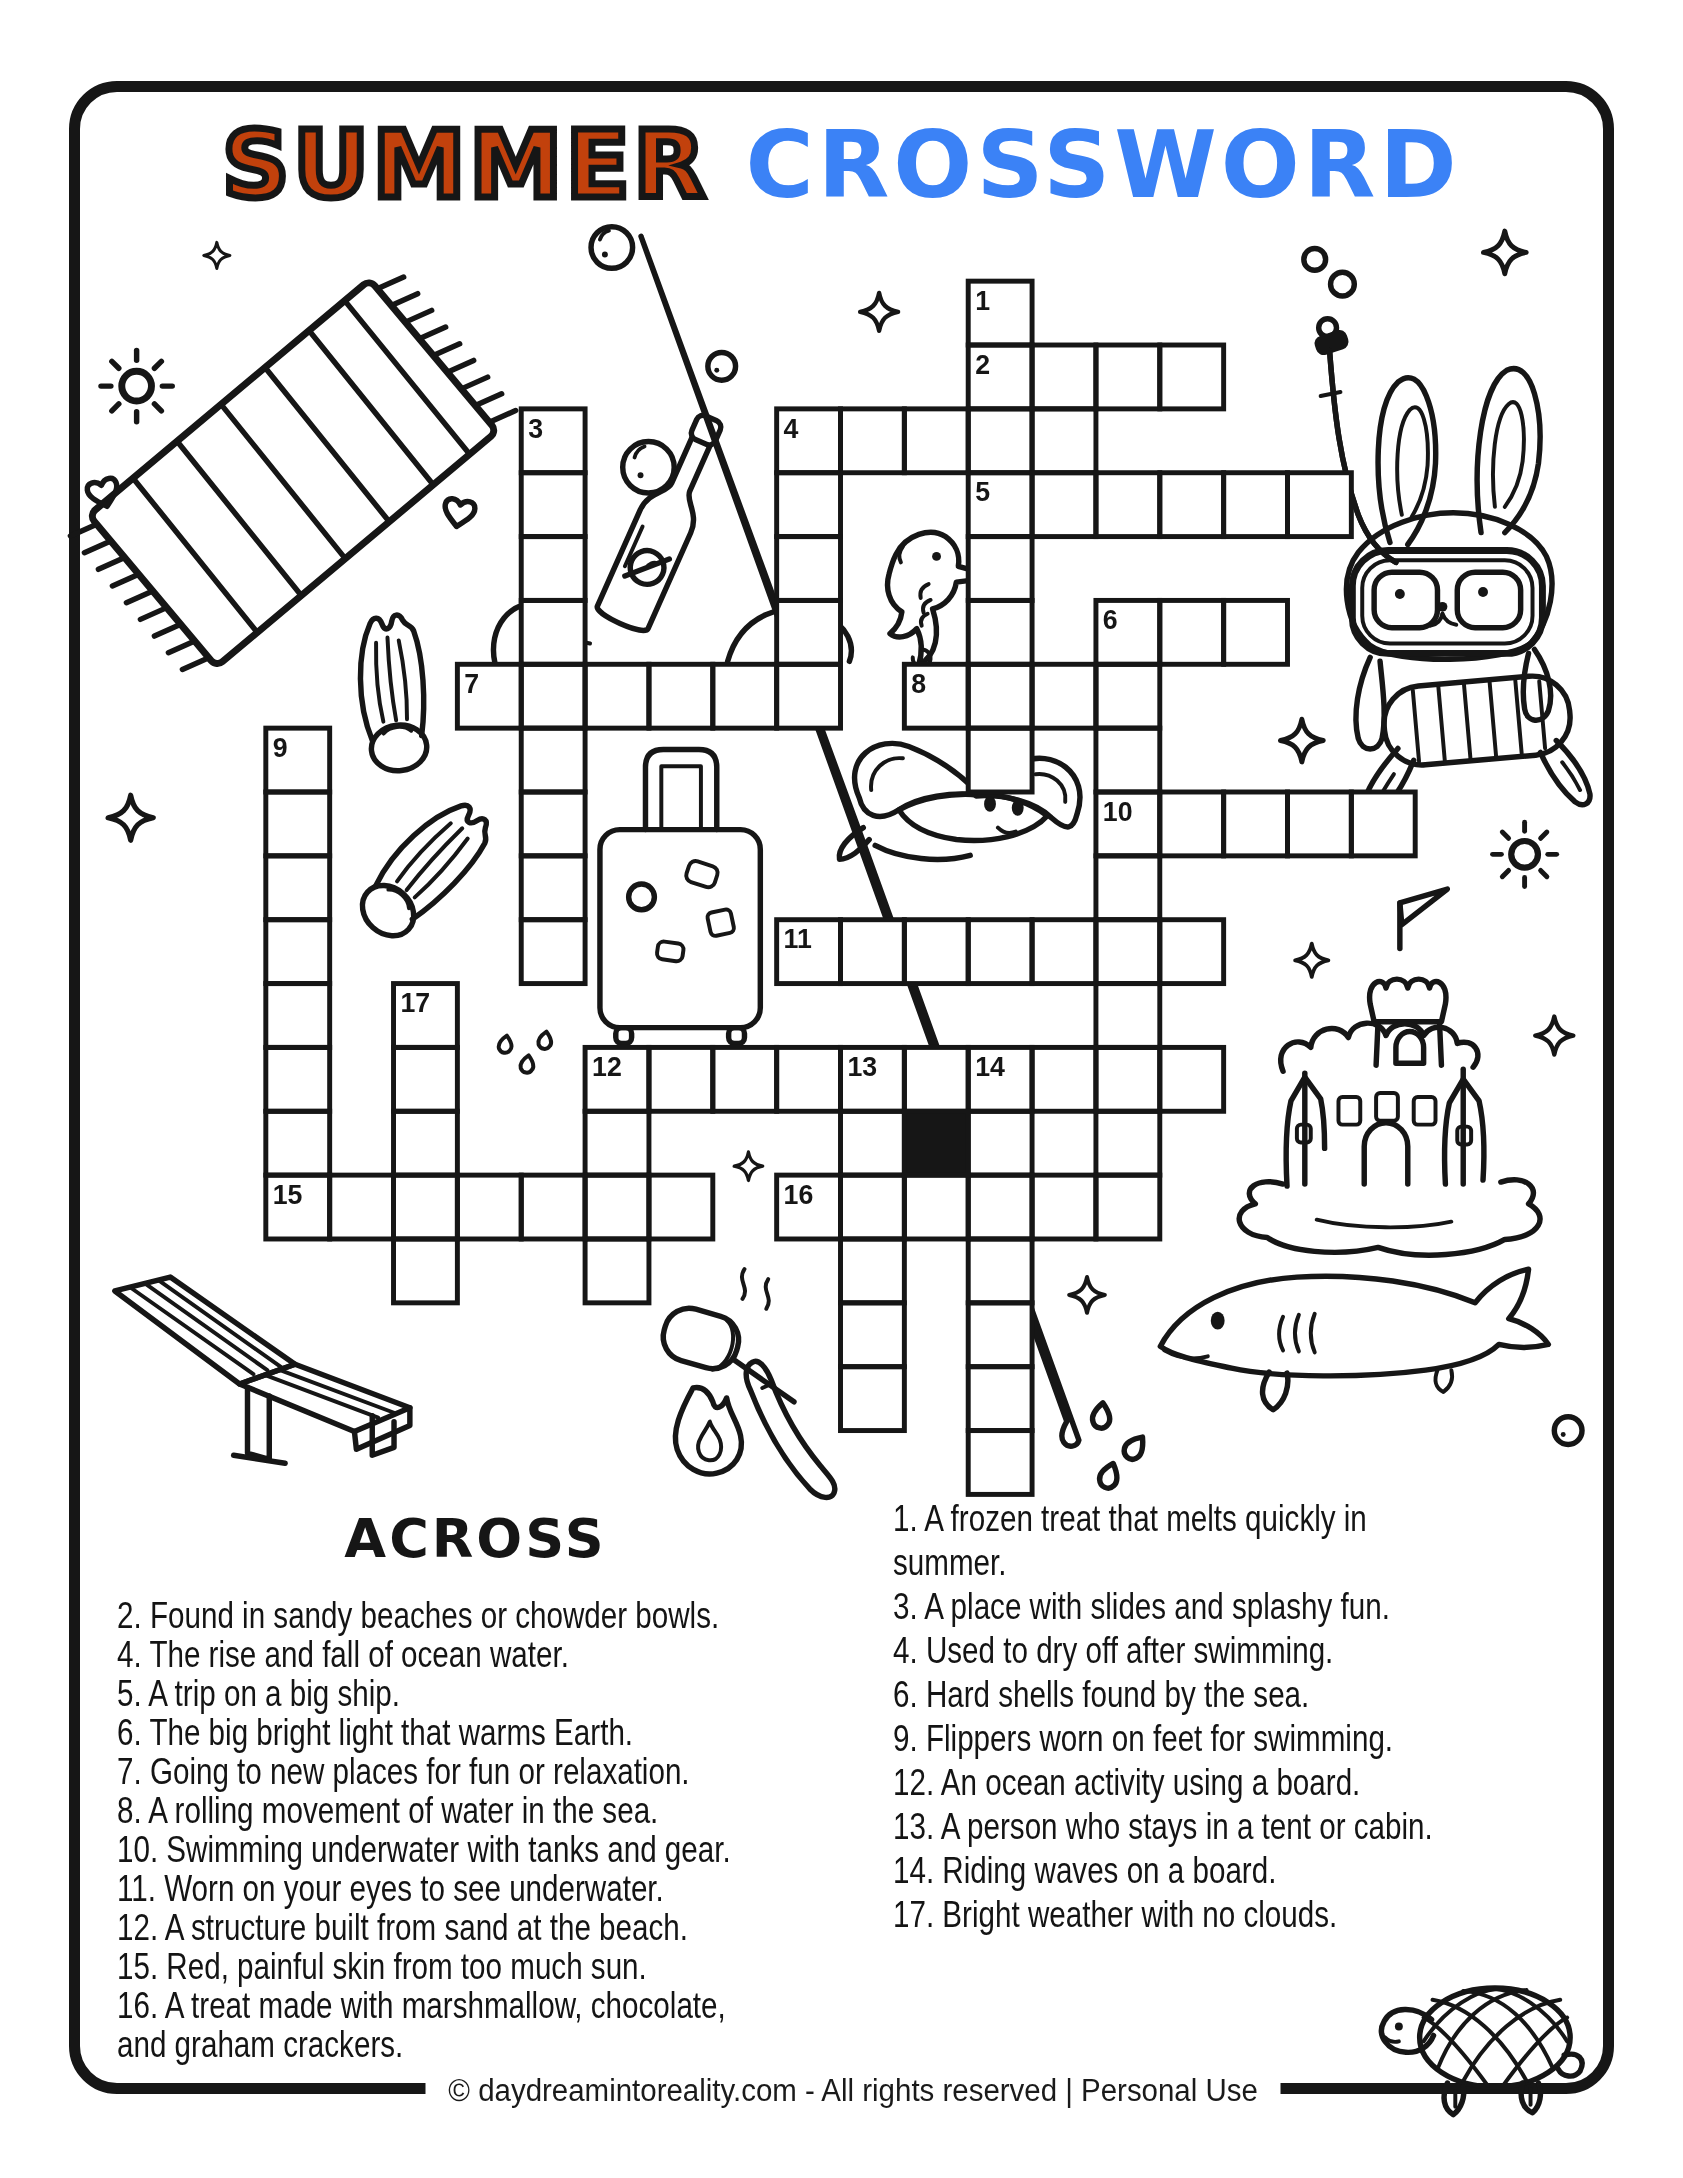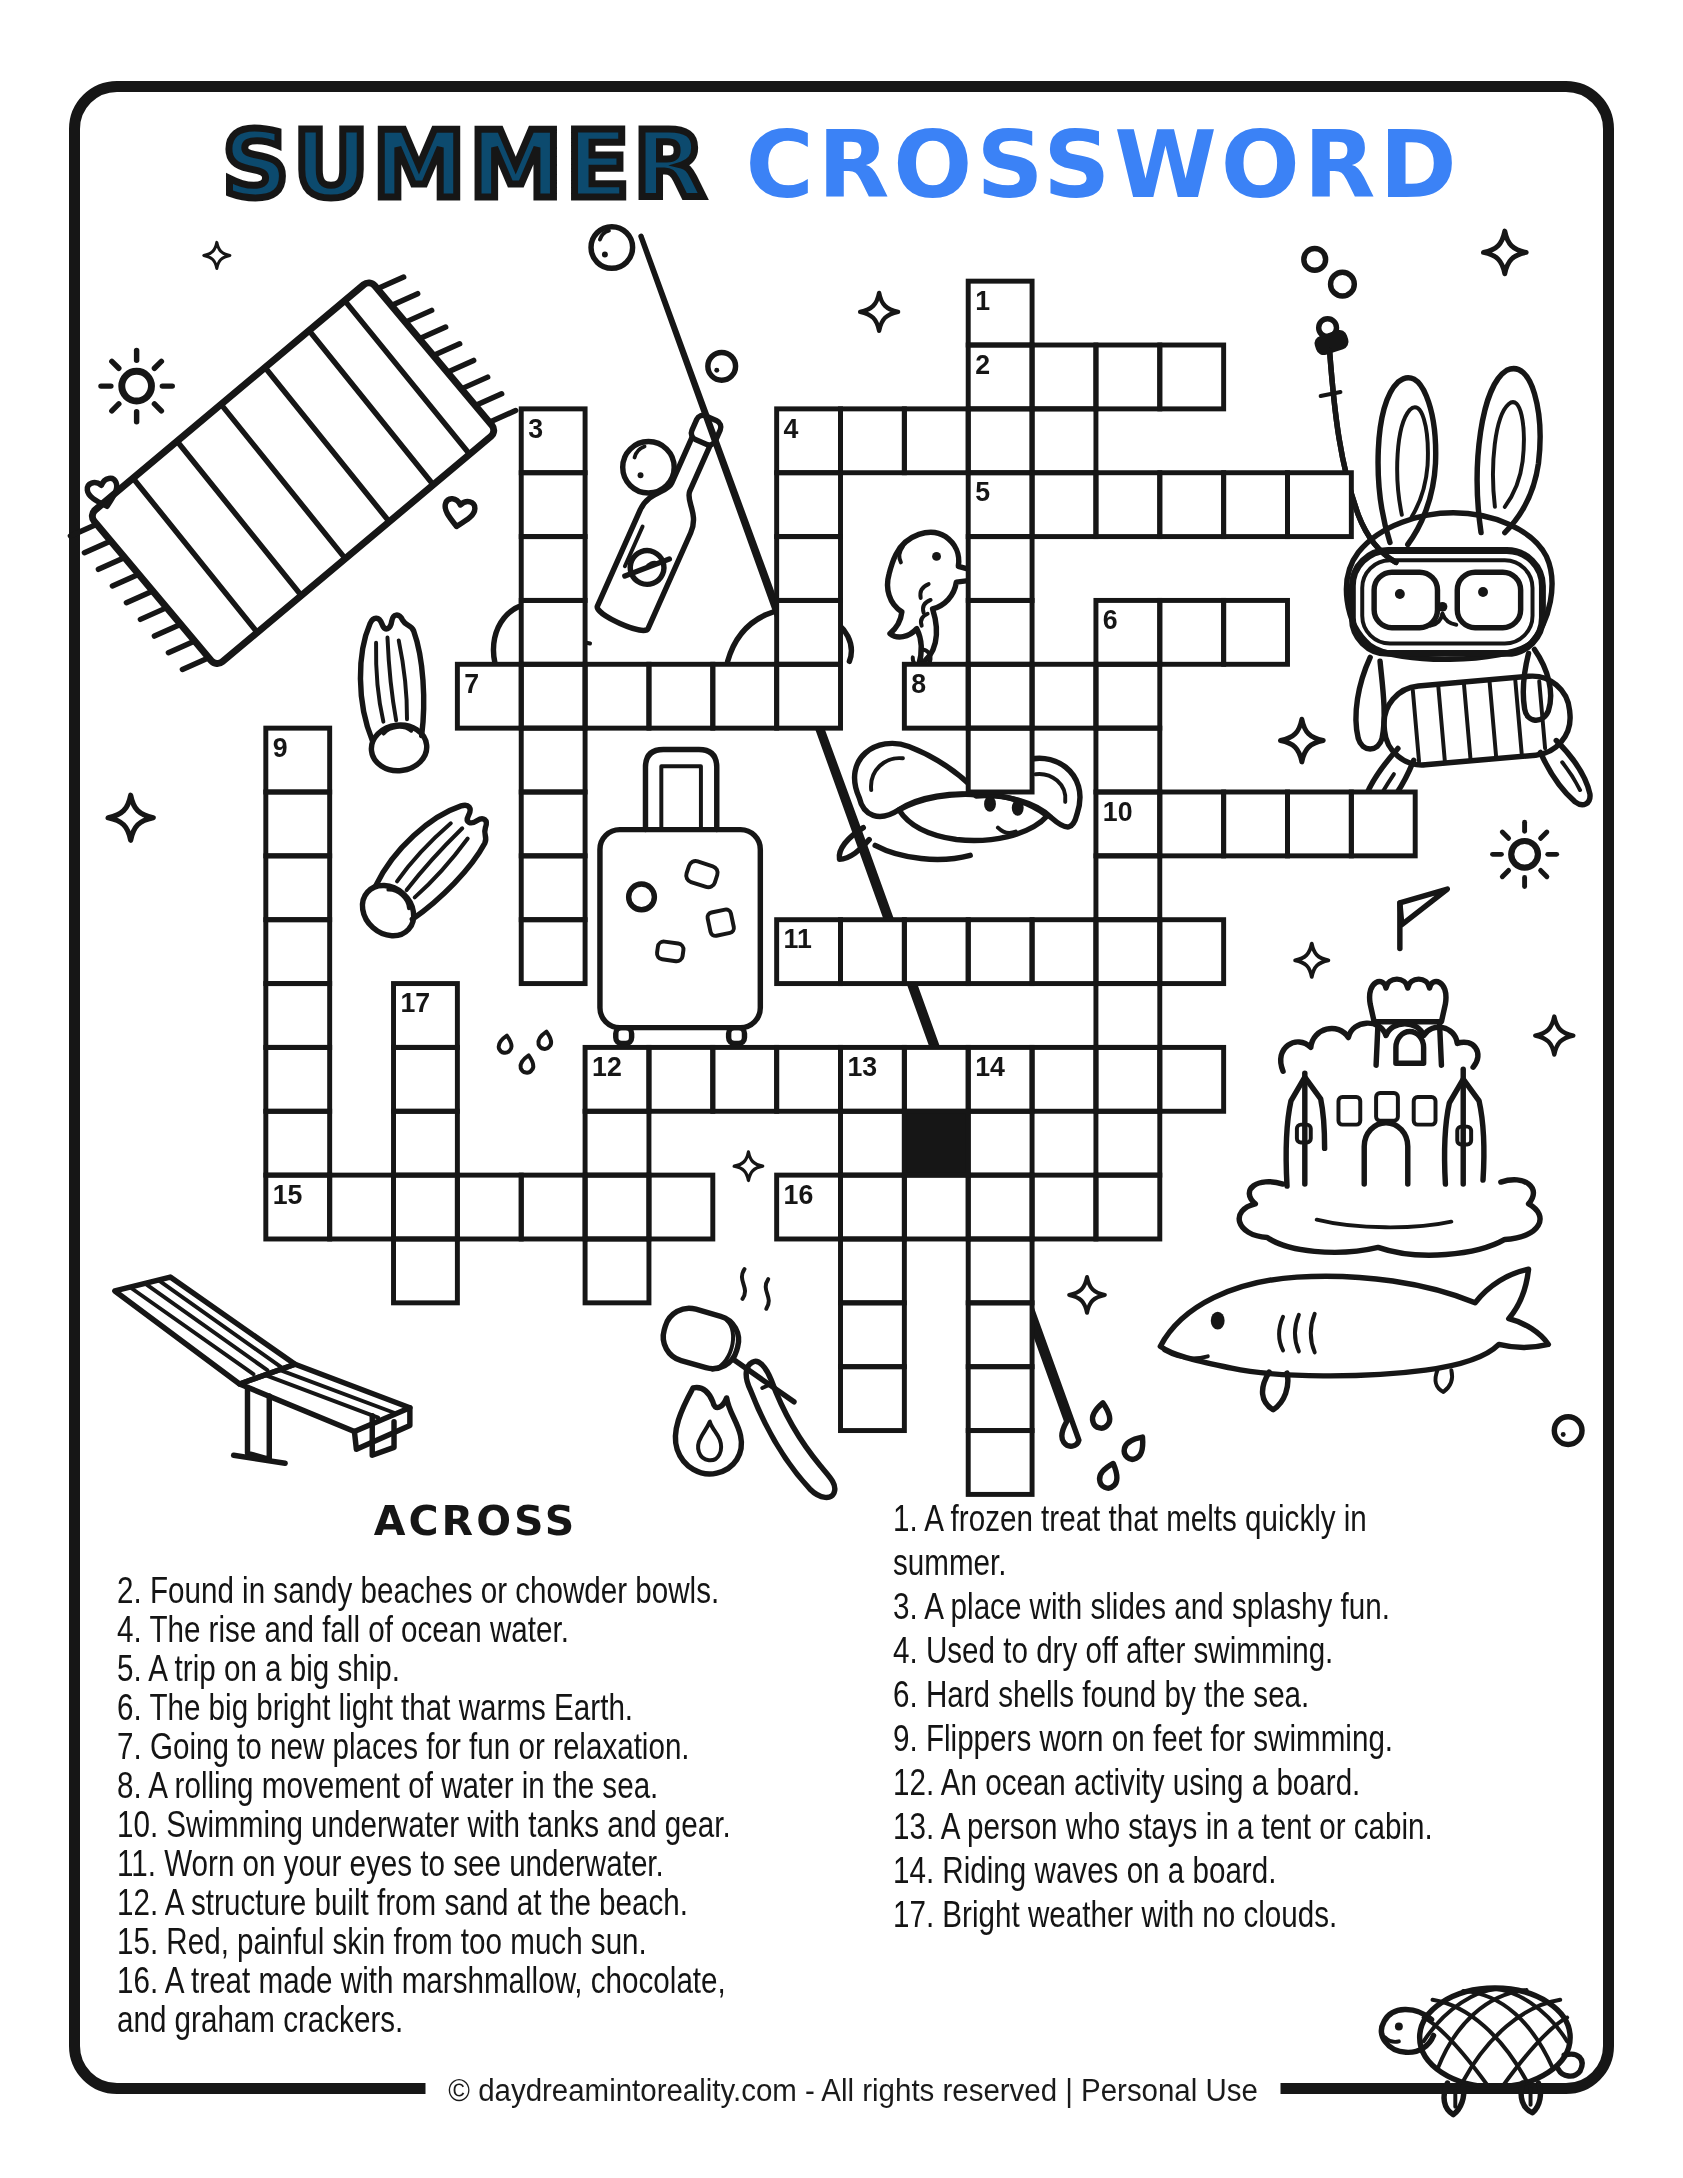--- a/index.html
+++ b/index.html
@@ -9,36 +9,36 @@
   }
   #page-border{
     position:absolute;left:69px;top:81px;width:1523px;height:1991px;
     border:11px solid #161616;border-radius:48px;z-index:1;
   }
   #title{
     position:absolute;left:0;top:111px;width:100%;text-align:center;z-index:4;
     font-family:"DejaVu Sans",sans-serif;font-weight:bold;font-size:93px;
     letter-spacing:4px;white-space:nowrap;
   }
-  .title-outline{color:#0c4a6e;-webkit-text-stroke:7px #161616;}
+  .title-outline{color:#c2410c;-webkit-text-stroke:7px #161616;}
   .title-solid{color:#3b82f6;}
   #deco-svg{position:absolute;left:0;top:0;z-index:2;}
   #grid-svg{position:absolute;left:0;top:0;z-index:3;}
   #deco-svg path,#deco-svg circle,#deco-svg rect,#deco-svg line,#deco-svg ellipse{
     stroke:#161616;stroke-width:5.5;fill:none;stroke-linecap:round;stroke-linejoin:round;
   }
   #deco-svg .fill{fill:#161616;stroke:none;}
   #deco-svg .thin{stroke-width:4;}
   #deco-svg .thick{stroke-width:7;}
   .clue-col{position:absolute;z-index:4;}
   #across-block{left:117px;top:1497px;width:717px;}
   #down-block{left:893px;top:1497px;width:657px;}
   .section-heading{
-    font-family:"DejaVu Sans",sans-serif;font-weight:800;font-size:41px;
-    letter-spacing:3px;color:#161616;text-align:center;margin:0 0 26px 0;
+    font-family:"DejaVu Sans",sans-serif;font-weight:800;font-size:54px;
+    letter-spacing:3px;color:#161616;text-align:center;margin:10px 0 26px 0;
   }
   .clue-line{
     font-size:37px;line-height:39px;color:#141414;white-space:nowrap;
     transform:scaleX(0.80);transform-origin:0 50%;
   }
   #down-block .clue-line{line-height:44px;}
   #footer{
     position:absolute;left:12px;top:2073px;width:100%;text-align:center;z-index:5;
   }
   #footer span{

